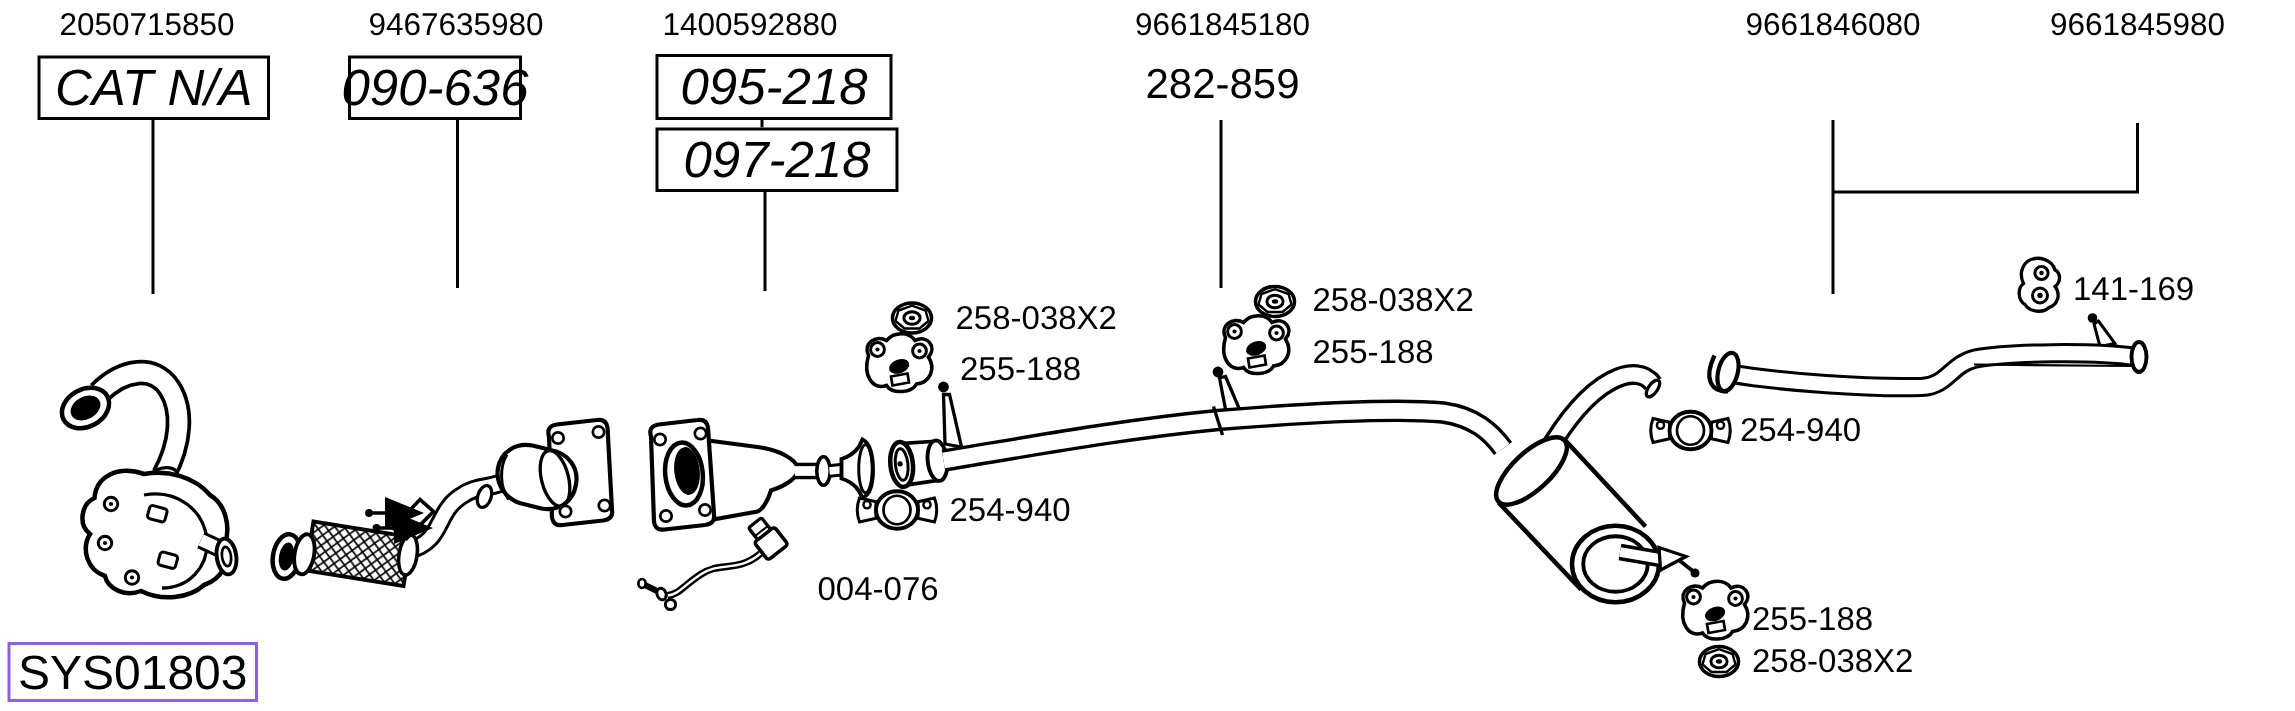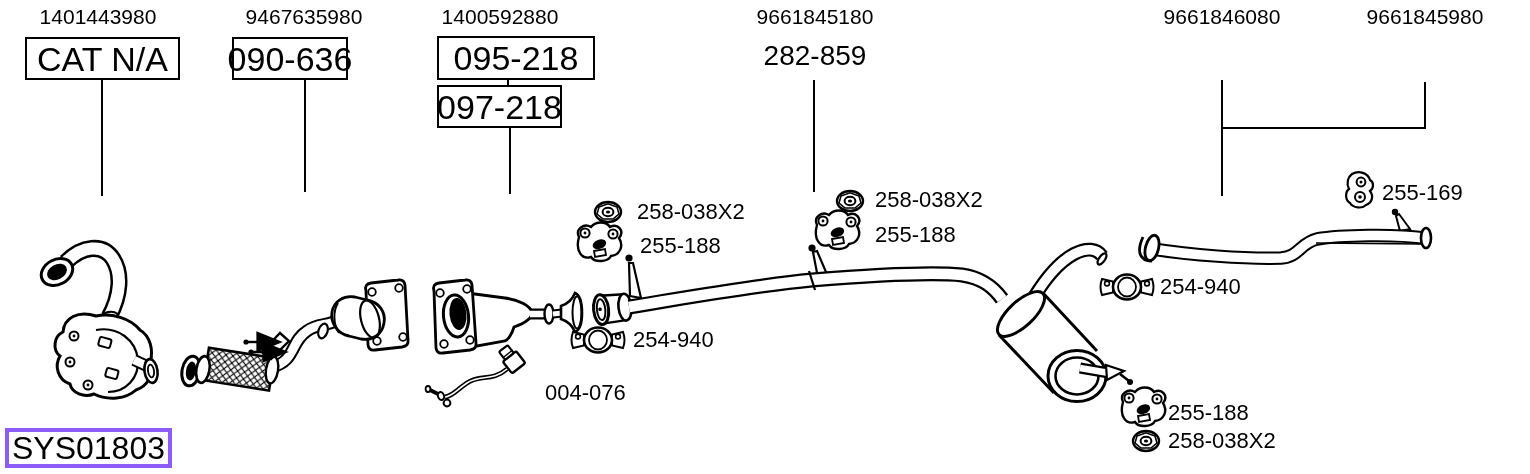--- a/index.html
+++ b/index.html
@@ -3,23 +3,23 @@
 <meta charset="utf-8">
 <style>
   html,body{margin:0;padding:0;background:#fff;}
   .stage{position:relative;width:1530px;height:474px;background:#fff;overflow:hidden;
          font-family:"Liberation Sans",sans-serif;color:#000;}
   .stage svg{position:absolute;left:0;top:0;}
   .lbl{position:absolute;white-space:nowrap;line-height:1;color:#000;}
   .oem{font-size:21px;transform:translateX(-50%);}
   .part-plain{font-size:28px;transform:translateX(-50%);}
   .part-box{border:2px solid #000;display:flex;align-items:center;justify-content:center;
-            font-size:34px;box-sizing:border-box;background:#fff;}
+            font-size:34px;box-sizing:border-box;background:#fff;font-style:italic;}
   .callout{font-size:22px;}
-  .sysbox{border:4px solid #8b5cf6;display:flex;align-items:center;justify-content:center;
+  .sysbox{border:2px solid #8b5cf6;display:flex;align-items:center;justify-content:center;
           font-size:32px;box-sizing:border-box;background:#fff;}
 </style>
 </head>
 <body>
 
 <div class="stage">
 
 <svg width="1530" height="474" viewBox="0 0 1530 474">
   <defs>
     <pattern id="braid" width="7" height="7" patternUnits="userSpaceOnUse">
@@ -210,40 +210,40 @@
   <use href="#icon-hanger" transform="translate(600,243)"></use>
   <use href="#icon-clamp" transform="translate(598,340)"></use>
   <use href="#icon-nut" transform="translate(850,201)"></use>
   <use href="#icon-hanger" transform="translate(838,231)"></use>
   <use href="#icon-rubberhanger" transform="translate(1360,190)"></use>
   <use href="#icon-clamp" transform="translate(1127,287)"></use>
   <use href="#icon-hanger" transform="translate(1144,408)"></use>
   <use href="#icon-nut" transform="translate(1146,441)"></use>
 </svg>
 
-<div class="lbl oem" style="left:98px;top:6px">1401443980</div>
+<div class="lbl oem" style="left:98px;top:6px">2050715850</div>
 <div class="lbl oem" style="left:304px;top:6px">9467635980</div>
 <div class="lbl oem" style="left:500px;top:6px">1400592880</div>
 <div class="lbl oem" style="left:815px;top:6px">9661845180</div>
 <div class="lbl oem" style="left:1222px;top:6px">9661846080</div>
 <div class="lbl oem" style="left:1425px;top:6px">9661845980</div>
 
 <div class="lbl part-box" style="left:25px;top:37px;width:155px;height:43px">CAT N/A</div>
 <div class="lbl part-box" style="left:232px;top:37px;width:116px;height:43px">090-636</div>
 <div class="lbl part-box" style="left:437px;top:36px;width:158px;height:44px">095-218</div>
-<div class="lbl part-box" style="left:437px;top:85px;width:125px;height:43px">097-218</div>
+<div class="lbl part-box" style="left:437px;top:85px;width:162px;height:43px">097-218</div>
 
 <div class="lbl part-plain" style="left:815px;top:42px">282-859</div>
 
 <div class="lbl callout" style="left:637px;top:201px">258-038X2</div>
 <div class="lbl callout" style="left:640px;top:235px">255-188</div>
 <div class="lbl callout" style="left:633px;top:329px">254-940</div>
 <div class="lbl callout" style="left:545px;top:382px">004-076</div>
 <div class="lbl callout" style="left:875px;top:189px">258-038X2</div>
 <div class="lbl callout" style="left:875px;top:224px">255-188</div>
-<div class="lbl callout" style="left:1382px;top:182px">255-169</div>
+<div class="lbl callout" style="left:1382px;top:182px">141-169</div>
 <div class="lbl callout" style="left:1160px;top:276px">254-940</div>
 <div class="lbl callout" style="left:1168px;top:402px">255-188</div>
 <div class="lbl callout" style="left:1168px;top:430px">258-038X2</div>
 
 <div class="lbl sysbox" style="left:5px;top:428px;width:167px;height:40px">SYS01803</div>
 
 </div>
 
 </body></html>

